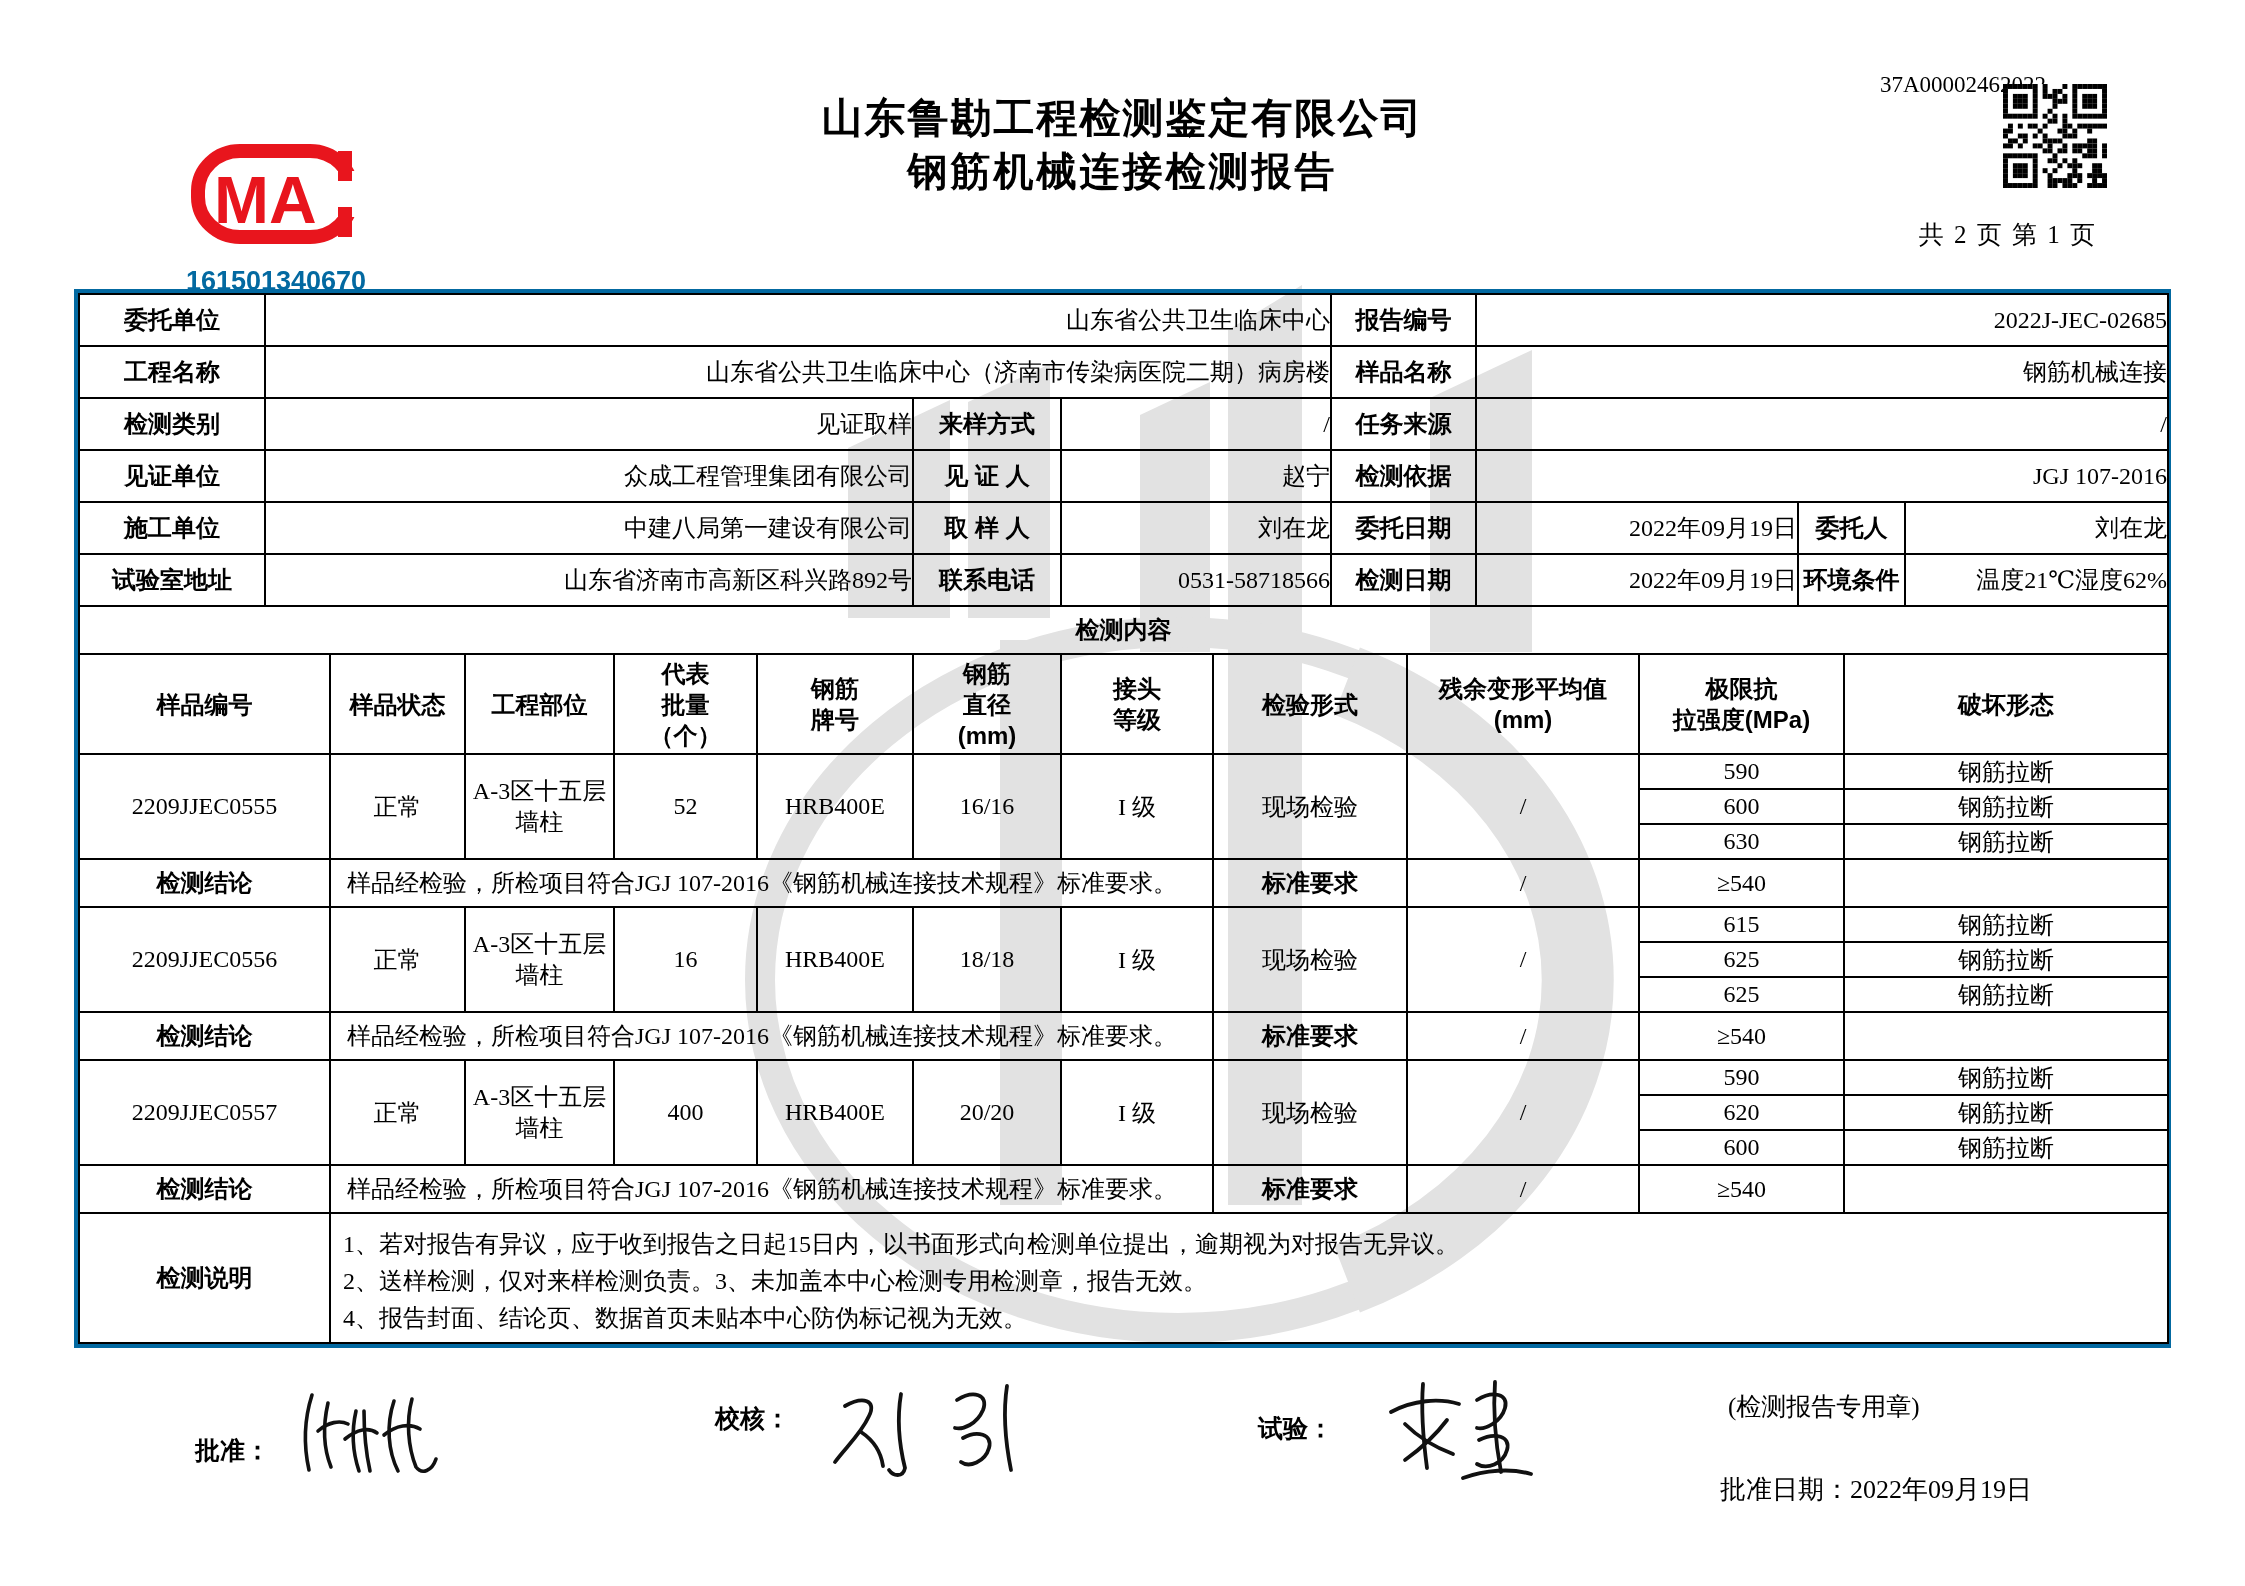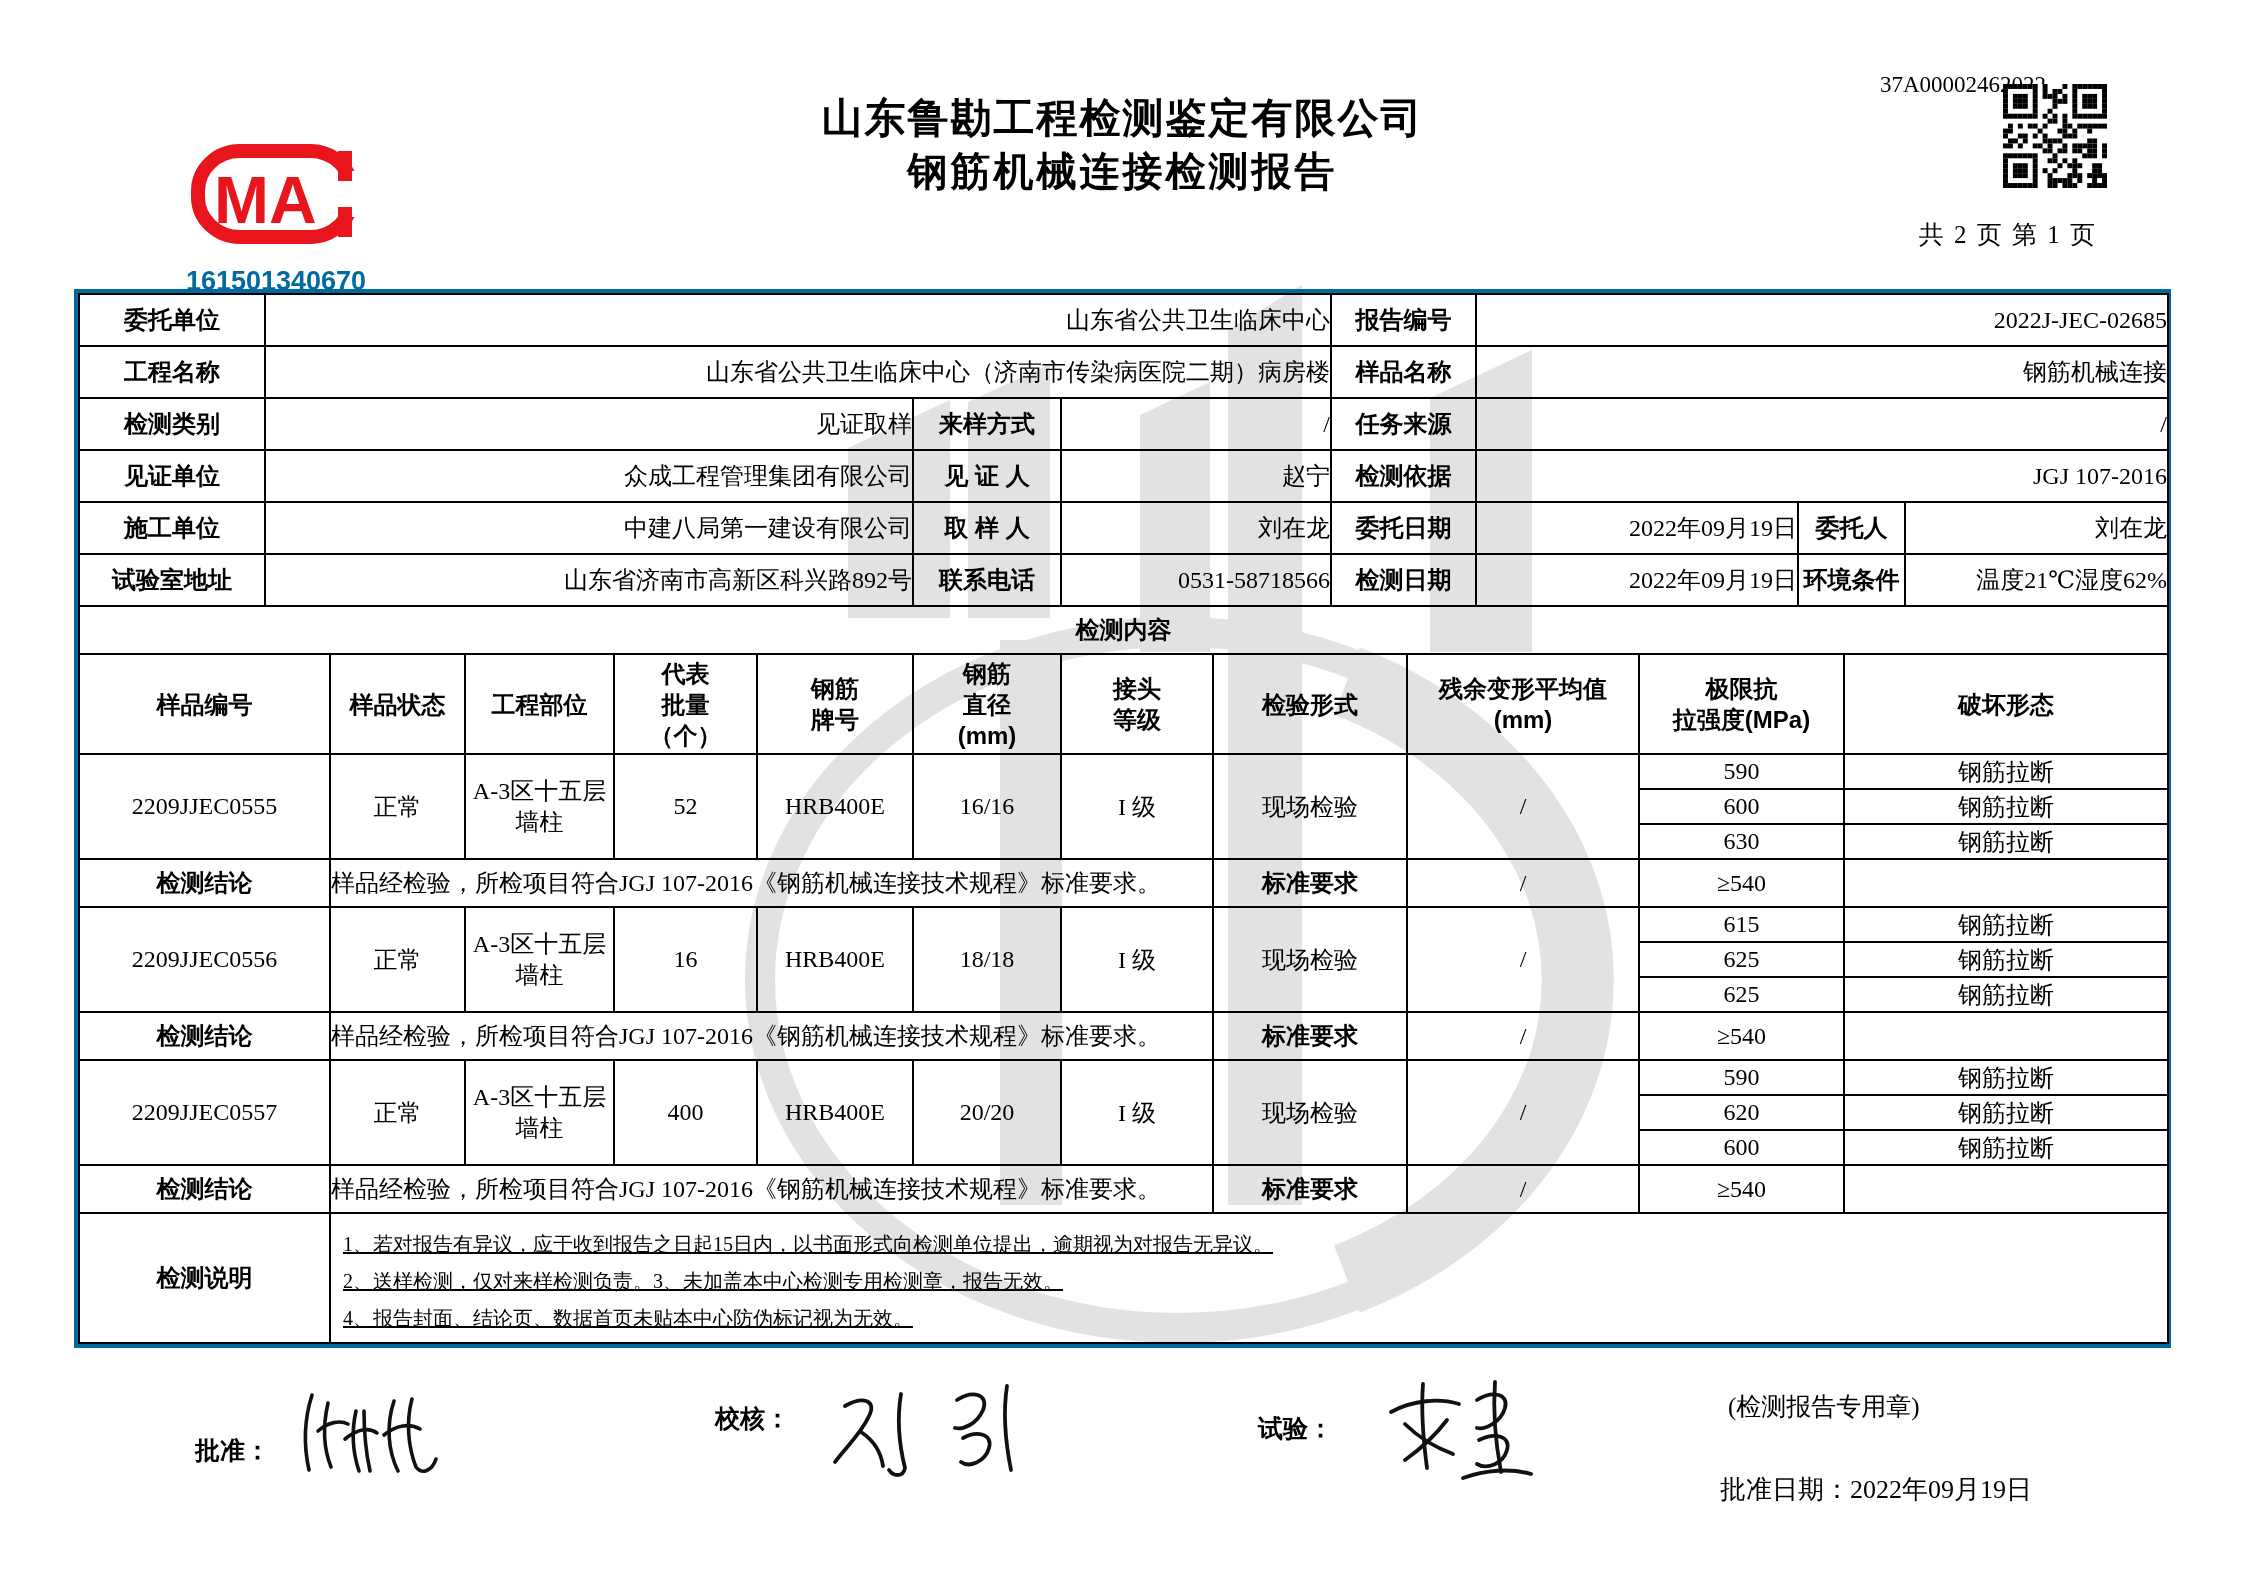--- a/index.html
+++ b/index.html
@@ -35,23 +35,23 @@
   }
   table{border-collapse:collapse;table-layout:fixed;width:2089px;background:transparent;}
   td,th{border:2px solid #000;padding:0;vertical-align:middle;text-align:center;
         font-size:24px;font-weight:normal;overflow:hidden;}
   .lbl{font-family:"Liberation Sans",sans-serif;font-weight:bold;}
   .val{text-align:right;padding-left:14px;}
   .pre{white-space:pre-line;line-height:31px;}
   tr.h52{height:52px;} tr.h48{height:48px;} tr.h100{height:100px;}
   tr.h35{height:35px;} tr.h130{height:130px;}
   .main-table{margin-top:-2px;}
-  .concl-text{text-align:left;padding-left:0;}
+  .concl-text{text-align:left;padding-left:16px;}
   .notes-cell{text-align:left;vertical-align:top;padding:12px 10px 0 12px;}
-  .notes-cell div{line-height:37px;font-size:20px;text-decoration:underline;}
+  .notes-cell div{line-height:37px;font-size:24px;}
   
   .sig-label{position:absolute;font-size:25px;font-weight:bold;z-index:2;
     font-family:"Liberation Sans",sans-serif;}
   .sig{position:absolute;z-index:2;}
   .seal-note{position:absolute;left:1720px;top:1390px;font-size:25px;z-index:2;margin-left:8px;}
   .approve-date{position:absolute;left:1720px;top:1472px;font-size:26px;z-index:2;text-align:right;}
 </style>
 </head>
 <body>
 

